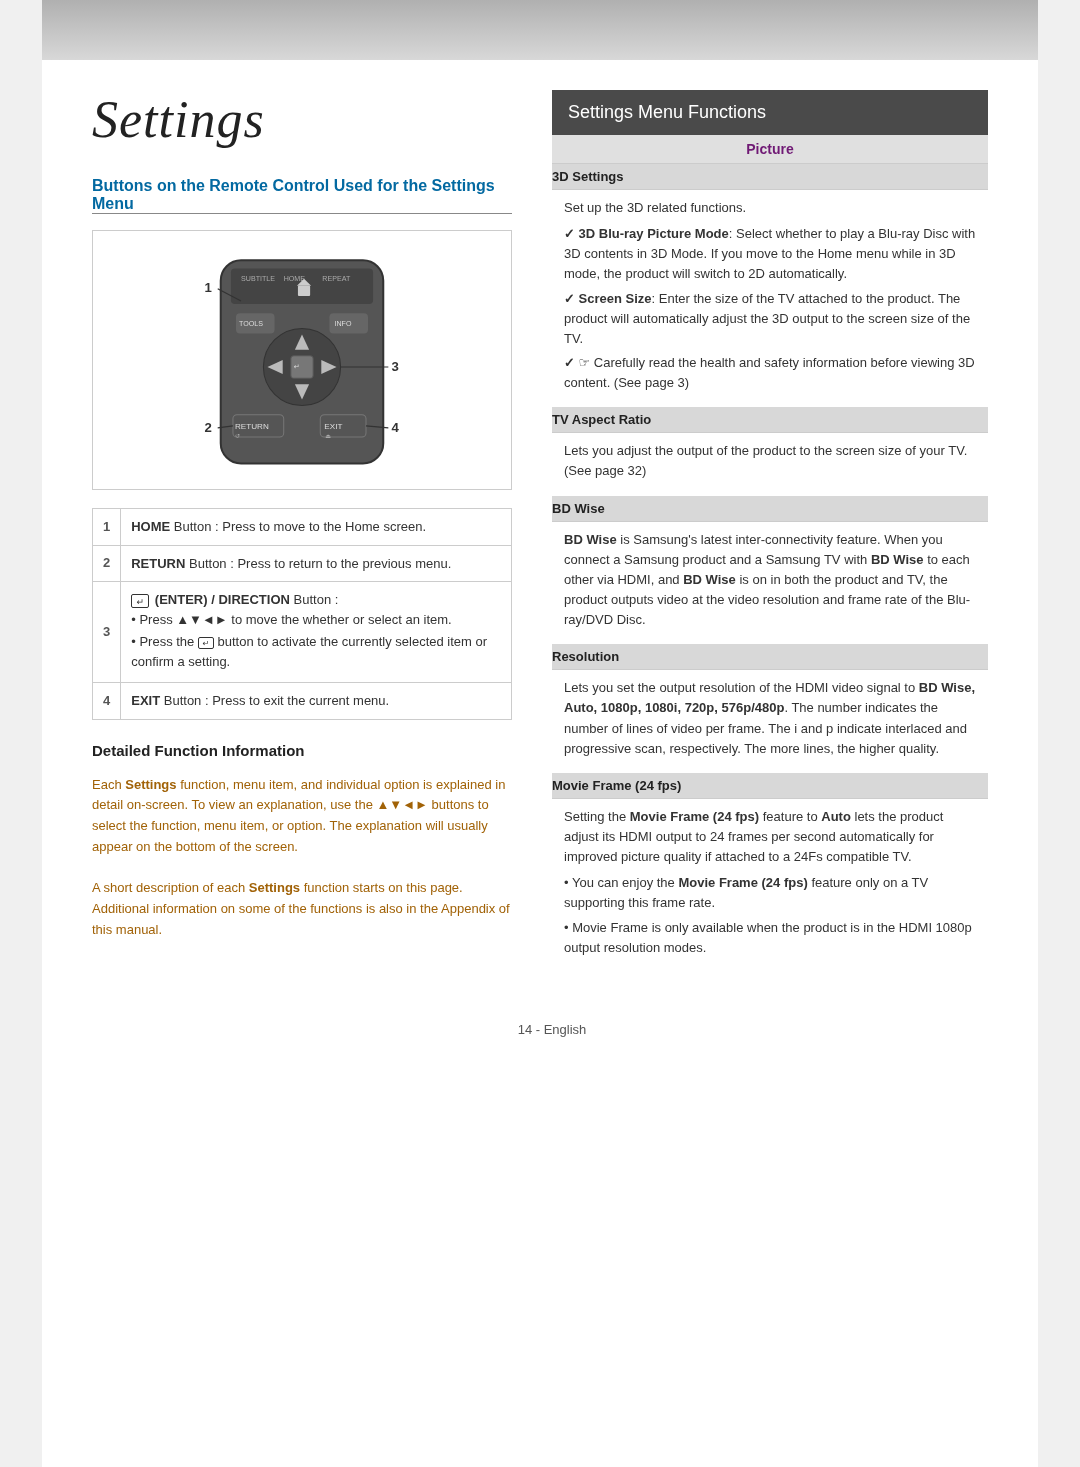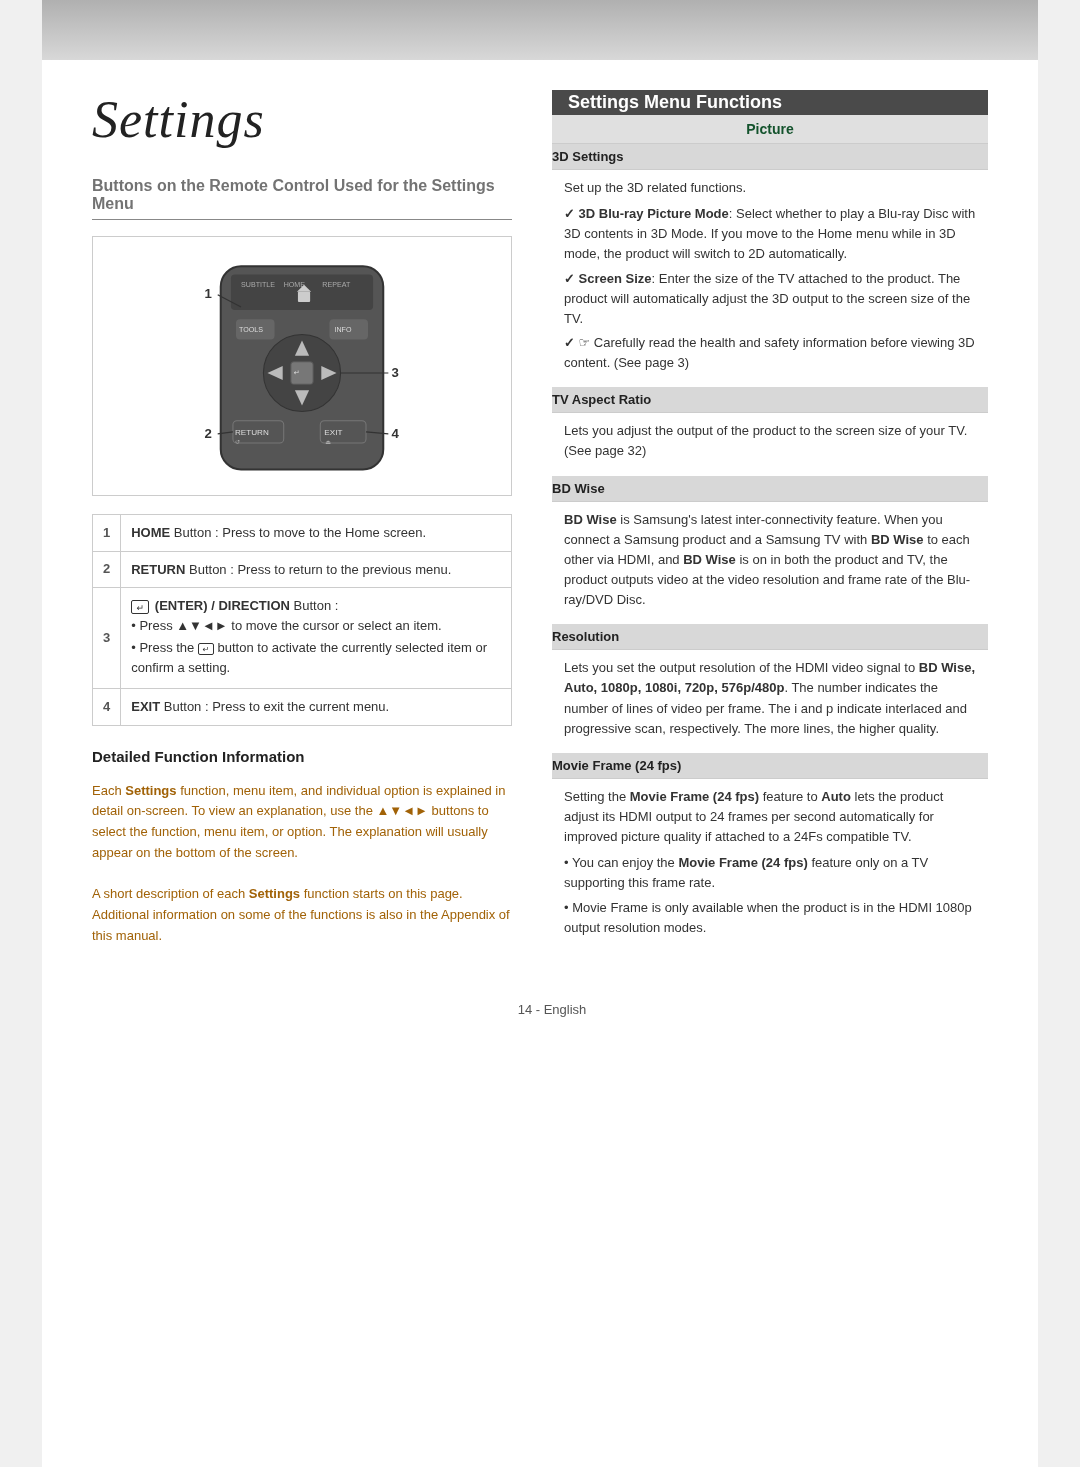--- a/index.html
+++ b/index.html
@@ -45,24 +45,23 @@
       font-style: italic;
       font-weight: normal;
       color: #222;
       margin-bottom: 28px;
       font-family: 'Times New Roman', serif;
       letter-spacing: 1px;
     }
     .section-heading {
       font-size: 16px;
       font-weight: bold;
-      color: #737373;
+      color: #0369a1;
       margin-bottom: 16px;
       border-bottom: 1px solid #888;
-      padding-bottom: 6px;
     }
     
     .remote-diagram {
       background: #fff;
       border: 1px solid #ccc;
       padding: 16px;
       margin-bottom: 18px;
       position: relative;
       height: 260px;
     }
@@ -108,27 +107,27 @@
     .detail-text {
       font-size: 13px;
       color: #a16207;
       line-height: 1.6;
     }
     
     .smf-header {
       background: #4a4a4a;
       color: #fff;
       font-size: 18px;
-      font-weight: bold;
-      padding: 2px 16px;
+      font-weight: normal;
+      padding: 12px 16px;
       margin-bottom: 0;
     }
     .smf-section-label {
       background: #e0e0e0;
-      color: #14532d;
+      color: #701a75;
       font-size: 14px;
       font-weight: bold;
       text-align: center;
       padding: 6px 0;
       border-bottom: 1px solid #ccc;
     }
     .smf-subsection {
       background: #d8d8d8;
       color: #222;
       font-size: 13px;
@@ -249,21 +248,21 @@
               <span class="bold">RETURN</span> Button : Press to return to the previous menu.
             </td>
           </tr>
 
           <tr>
             <td class="num-cell">3</td>
             <td class="desc-cell">
               <span style="display:inline-block;width:18px;height:14px;border:1.5px solid #333;border-radius:2px;vertical-align:middle;margin-right:2px;position:relative;font-size:9px;text-align:center;line-height:14px;">↵</span>
               <span class="bold">(ENTER) / DIRECTION</span> Button :
               <ul class="table-bullet">
-                <li>Press ▲▼◄► to move the cursor or select an item.</li>
+                <li>Press ▲▼◄► to move the whether or select an item.</li>
                 <li>Press the <span style="display:inline-block;width:16px;height:12px;border:1.5px solid #333;border-radius:2px;vertical-align:middle;font-size:8px;text-align:center;line-height:12px;">↵</span> button to activate the currently selected item or confirm a setting.</li>
               </ul>
             </td>
           </tr>
 
           <tr>
             <td class="num-cell">4</td>
             <td class="desc-cell">
               <span class="bold">EXIT</span> Button : Press to exit the current menu.
             </td>

